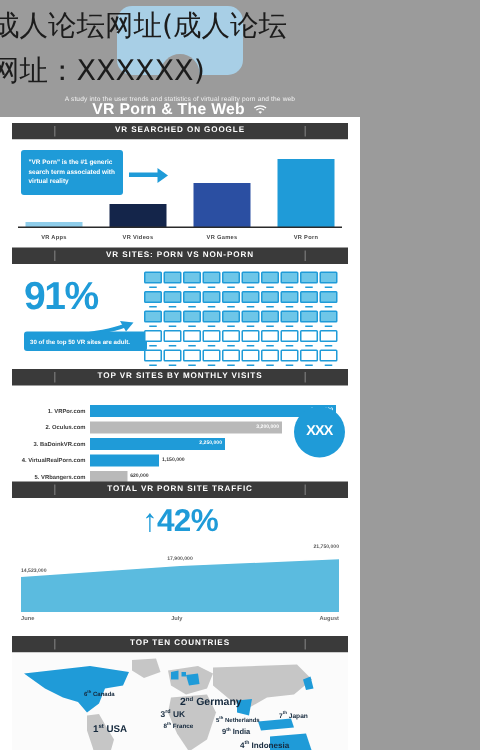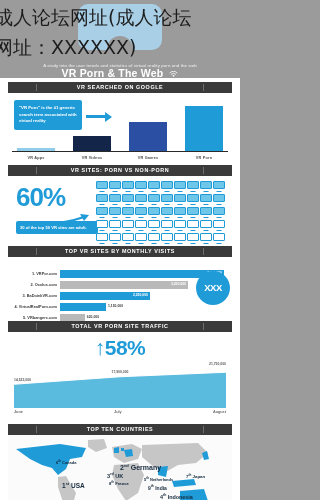--- a/index.html
+++ b/index.html
@@ -377,21 +377,21 @@
       <div class="bar1-col">
         <div class="bar1" id="g-bar-3" style="height: 46.0571px; background: rgb(31, 155, 216);"></div>
         <div class="bar1-lbl">VR Porn</div>
       </div>
     </div>
     <div class="axis1"></div>
   </div>
 
   <div class="sec-bar">VR SITES: PORN VS NON-PORN</div>
   <div class="sec2">
-    <div class="big60">60%</div>
+    <div class="big60">91%</div>
     <svg class="swoosh" viewBox="0 0 78 13">
       <path d="M0 11 C22 11 52 9 68 2" stroke="#1f9bd8" stroke-width="2.4" fill="none"></path>
       <path d="M62 0 L71 1 L66 7 Z" fill="#1f9bd8"></path>
     </svg>
     <div class="cap2">30 of the top 50 VR sites are adult.</div>
     <div class="monitors" id="monitor-grid">
         <div class="mon">
           <div class="mon-scr mon-fill"></div>
           <div class="mon-stand"></div>
         </div>
@@ -636,21 +636,21 @@
               <span class="hbar-val outside">620,000</span>
             </div>
           </div>
         </div>
       </div>
     <div class="xxx-badge">XXX</div>
   </div>
 
   <div class="sec-bar">TOTAL VR PORN SITE TRAFFIC</div>
   <div class="sec4">
-    <div class="big50">↑58%</div>
+    <div class="big50">↑42%</div>
     <div class="area-wrap">
       <svg id="area-svg" width="100%" height="100%" viewBox="0 0 212 48" preserveAspectRatio="none">
         <path id="area-path" fill="#5bbbdf" d="M0.0 24.2 L106.0 16.8 L212.0 12.3 L212 48 L0 48 Z"></path>
         <path id="area-line" fill="none" stroke="#ffffff" stroke-width="1.1" d="M0.0 24.2 L106.0 16.8 L212.0 12.3"></path>
       </svg>
       <div class="area-note" style="left:0px; top:18px;">14,523,000</div>
       <div class="area-note" style="left:46%; top:10px;">17,900,000</div>
       <div class="area-note" style="right:0px; top:2px;">21,750,000</div>
     </div>
     <div class="xaxis4">

